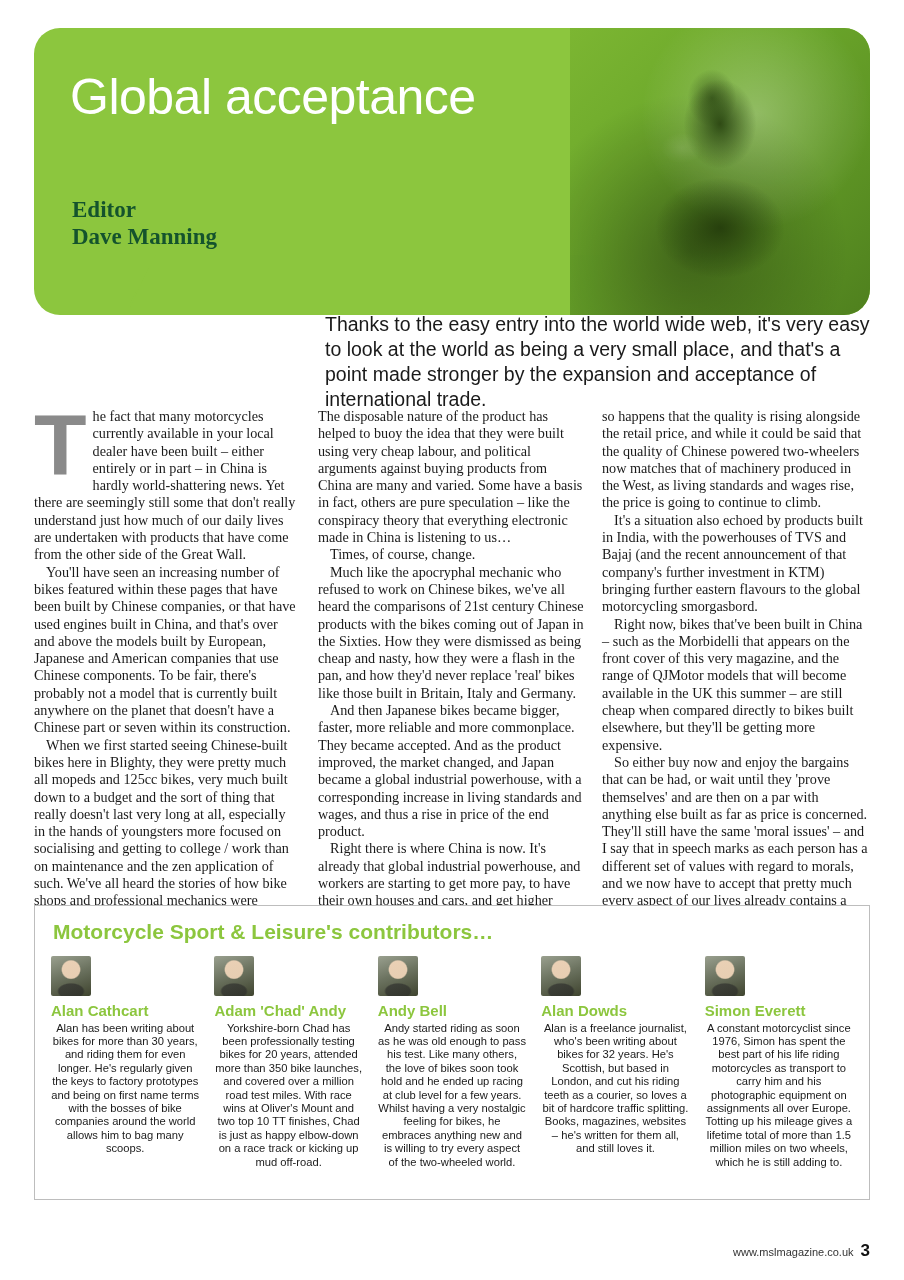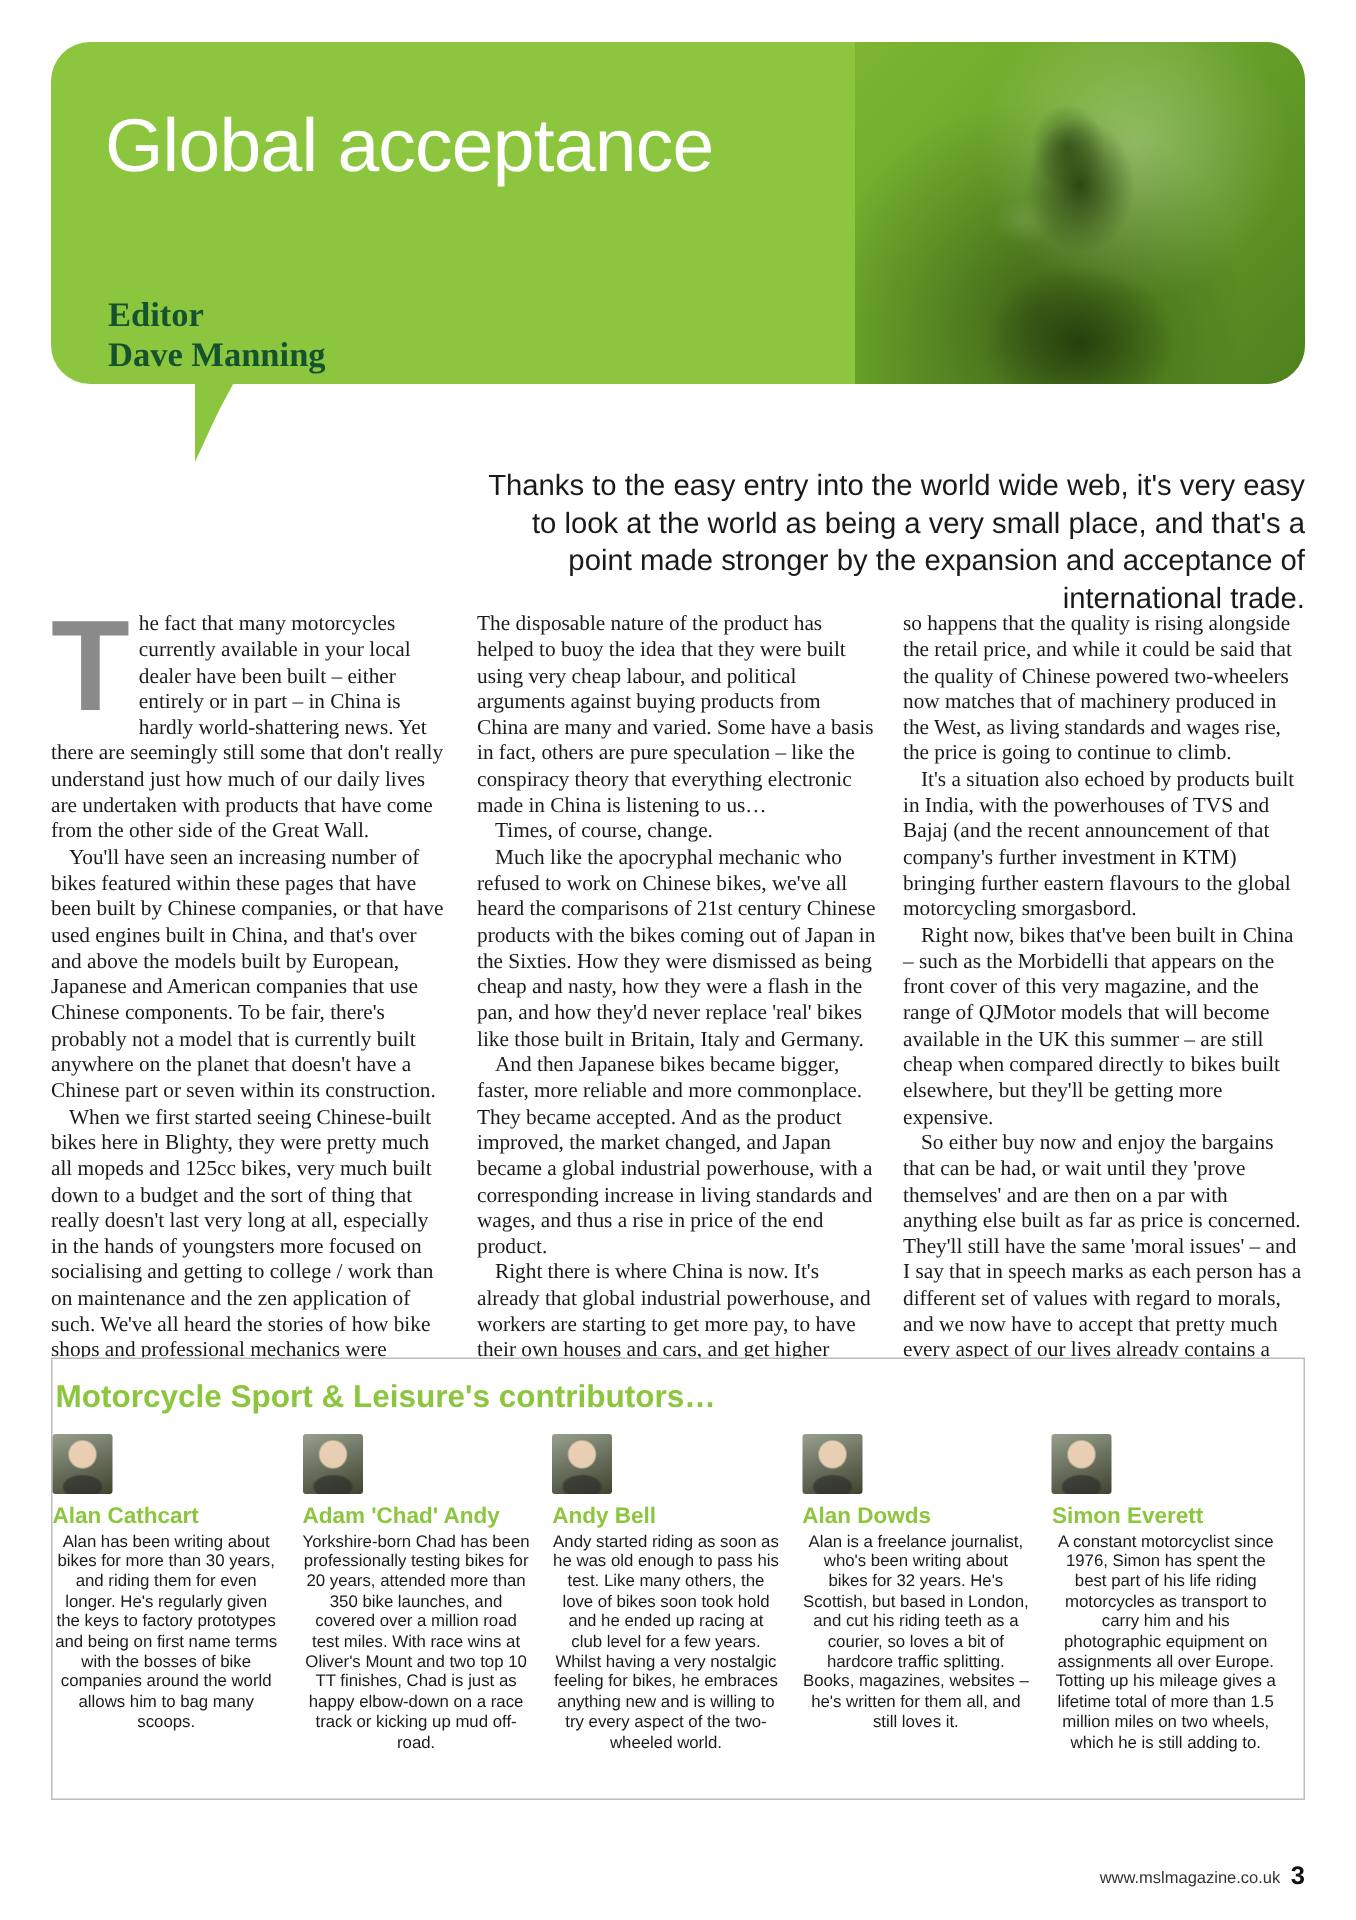--- a/index.html
+++ b/index.html
@@ -10,21 +10,21 @@
     font-family: "Liberation Serif", serif;
     color: #1a1a1a;
     position: relative;
     overflow: hidden;
   }
   .page { position:relative; width:904px; height:1280px; padding: 28px 34px 0 34px; }
 
   
   .hero {
     position: relative;
-    height: 228px;
+    height: 287px;
     background: #8cc63e;
     border-radius: 26px;
     overflow: hidden;
   }
   .hero-photo {
     position:absolute; right:0; top:0; bottom:0; width: 300px;
     background:
       radial-gradient(circle at 62% 30%, rgba(255,255,255,.28) 0%, rgba(255,255,255,0) 42%),
       radial-gradient(circle at 40% 78%, rgba(0,0,0,.35) 0%, rgba(0,0,0,0) 55%),
       linear-gradient(135deg, #7cb632 0%, #6aa62a 40%, #4e7f1e 100%);
@@ -71,21 +71,20 @@
     border-right: 26px solid transparent;
   }
 
   
   .standfirst {
     position:absolute; left: 325px; top: 312px; width: 545px;
     font-family: "Liberation Sans", sans-serif;
     font-size: 19.5px;
     line-height: 25px;
     color: #1a1a1a;
-    text-align: right;
   }
 
   
   .cols {
     position:absolute; left: 34px; top: 408px; width: 836px;
     display: flex;
     gap: 18px;
   }
   .col { width: 266px; }
   .col p {
@@ -105,21 +104,21 @@
     margin: 2px 6px 0 0;
   }
   .col1-first { min-height: 86px; }
 
   
   .contrib {
     position: absolute;
     left: 34px; top: 905px; width: 836px; height: 295px;
     border: 1px solid #bdbdbd;
     background: #ffffff;
-    padding: 12px 16px 10px 0;
+    padding: 12px 16px 10px 16px;
   }
   .contrib-title {
     font-family: "Liberation Sans", sans-serif;
     font-weight: bold;
     font-size: 21px;
     color: #8cc63e;
     margin: 2px 0 12px 2px;
   }
   .contrib-grid { display:flex; gap: 15px; }
   .person { width: 152px; position: relative; }

